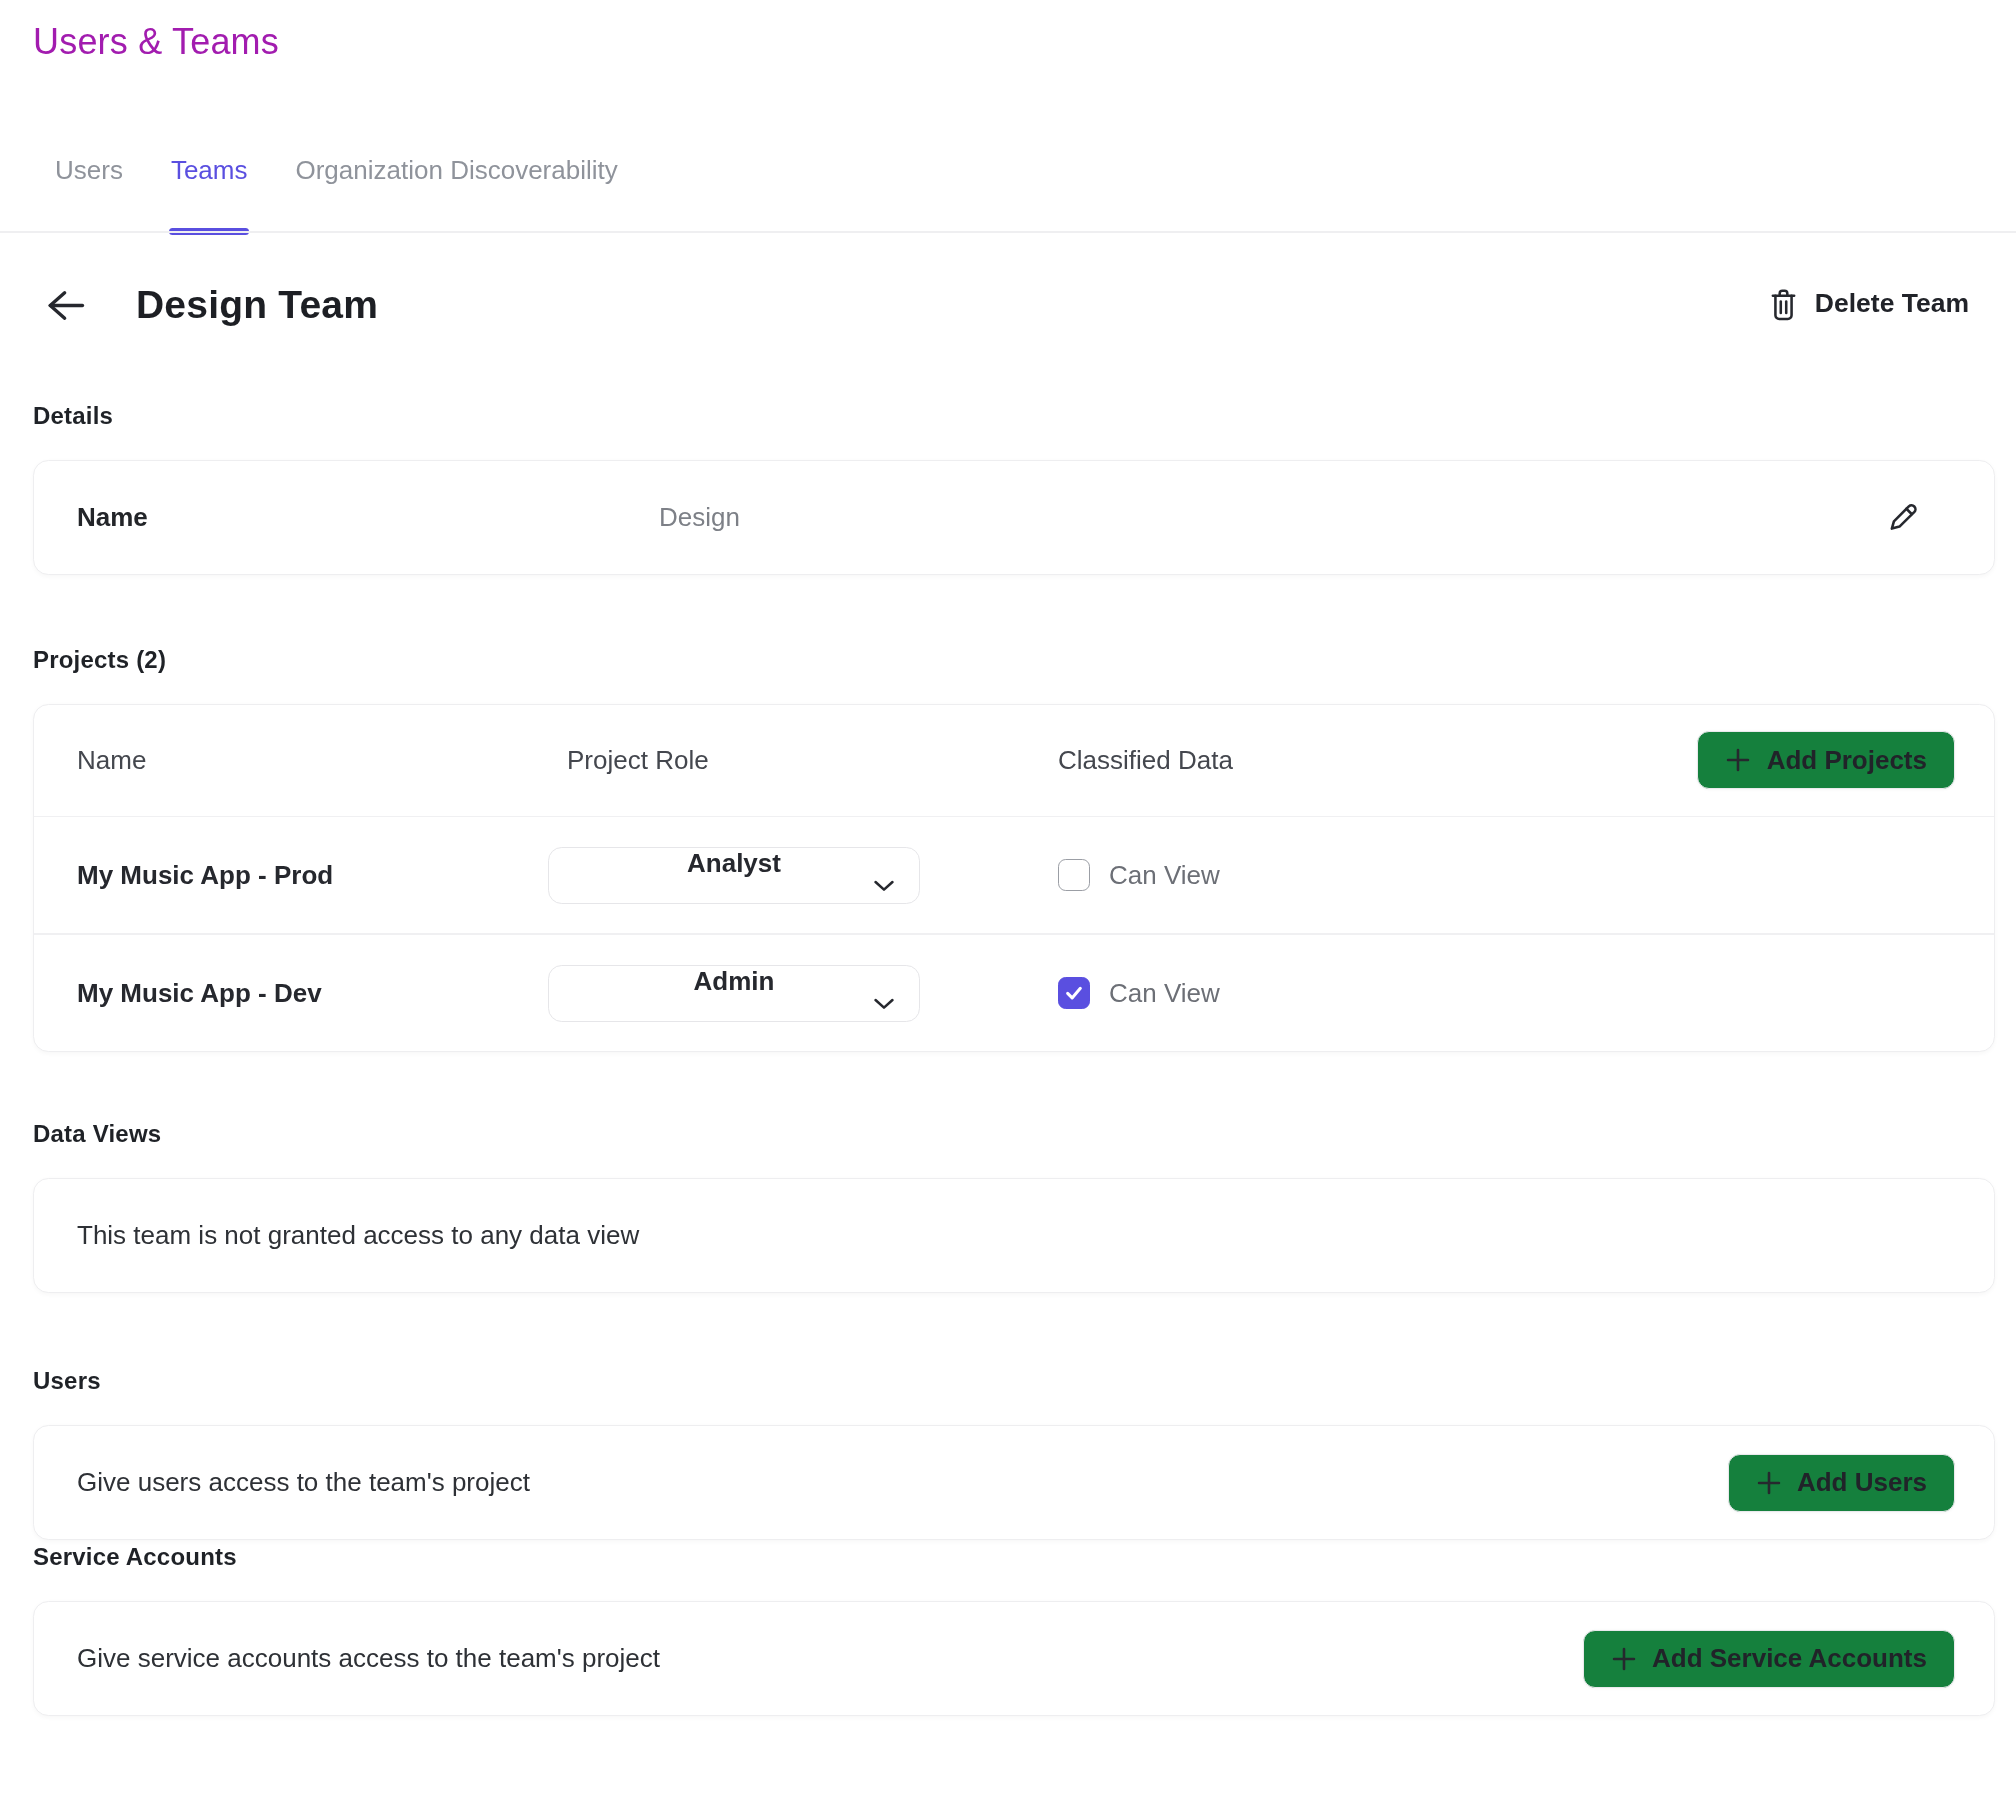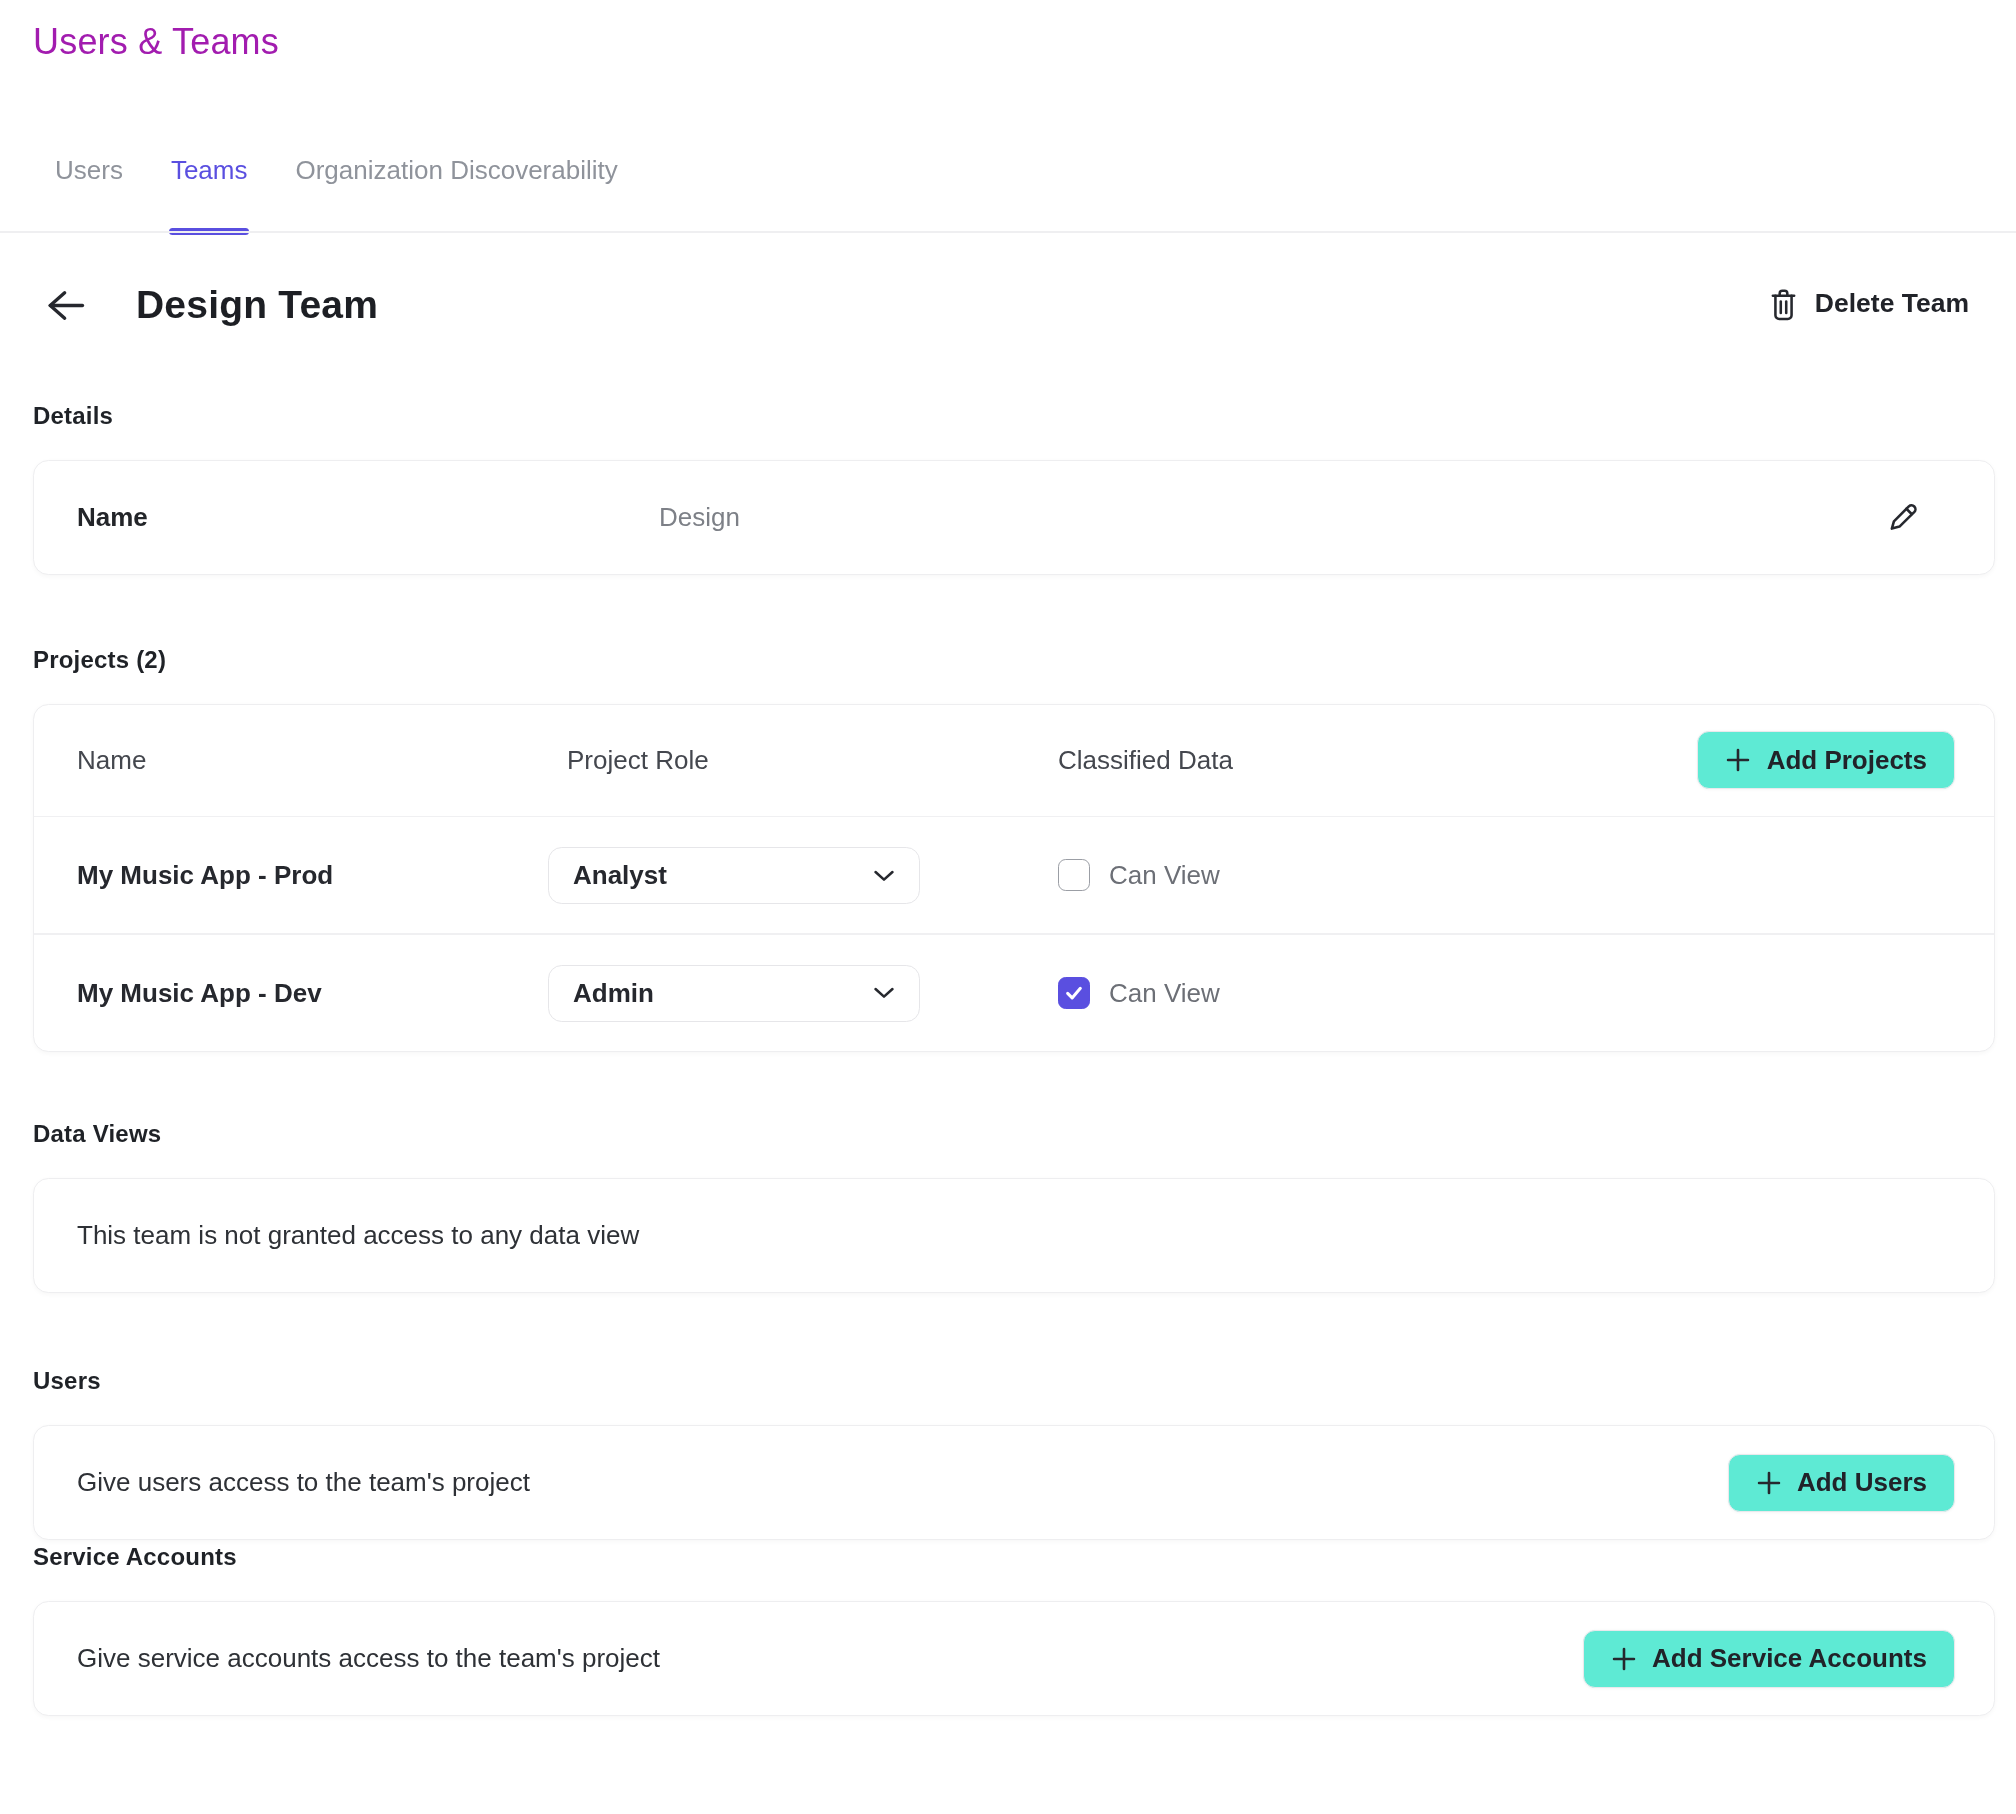--- a/index.html
+++ b/index.html
@@ -100,21 +100,21 @@
     align-items: center; height: 116px; padding: 0 39px 0 43px;
   }
   .card-divider { height: 1.7px; background: #f0f0f2; }
   .row-name { font-size: 26px; font-weight: 700; color: #26282e; }
 
   .select {
     width: 372px; height: 57px;
     border: 1.7px solid #e6e6e9; border-radius: 13.7px;
     display: flex; align-items: center;
     padding: 0 24px;
-    cursor: pointer; background: #fff;
+    cursor: pointer; background: #fff; flex-direction: column;
   }
   .select-value { font-size: 26px; font-weight: 700; color: #26282e; }
   .select .chev { margin-left: auto; display: flex; }
 
   .checkbox-group { display: flex; align-items: center; gap: 19px; }
   .checkbox {
     width: 32px; height: 32px; border-radius: 7.7px;
     border: 1.7px solid #9b9ea5; background: #fff;
     display: flex; align-items: center; justify-content: center;
     cursor: pointer; flex: none;
@@ -122,21 +122,21 @@
   .checkbox svg { display: none; }
   .checkbox.checked { background: var(--accent); border-color: var(--accent); }
   .checkbox.checked svg { display: block; }
   .checkbox-label { font-size: 26px; color: #6c6f76; }
 
   
   .btn {
     height: 58px;
     display: inline-flex; align-items: center; gap: 15.4px;
     padding: 0 27px;
-    background: #5eead4;
+    background: #15803d;
     border: 1.7px solid #e9e9ec; border-radius: 12px;
     font-size: 26px; font-weight: 600; color: #212329;
     cursor: pointer; white-space: nowrap;
     box-shadow: 0 0.9px 2.6px rgba(30,32,40,0.04);
   }
   .spacer { flex: 1; }
 
   svg { display: block; }
 </style>
 </head>

